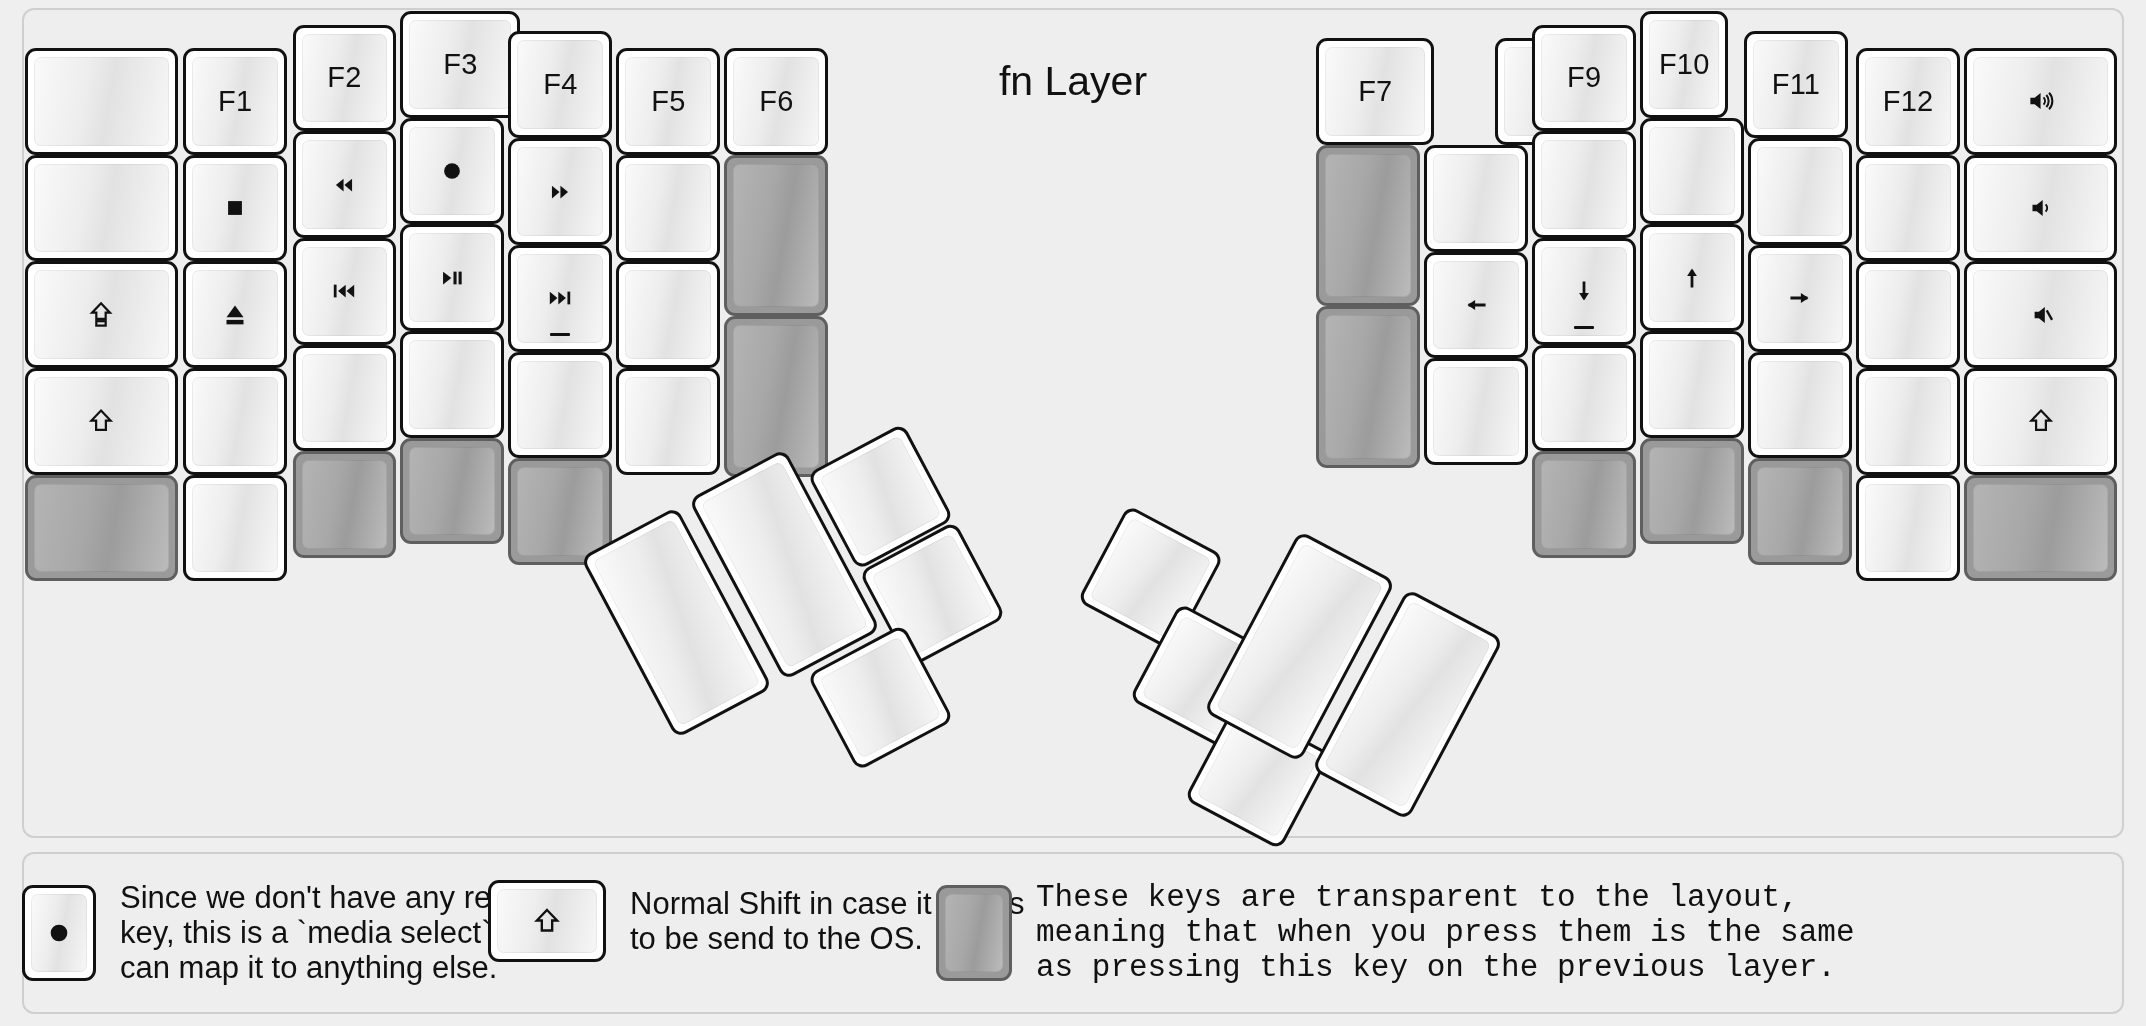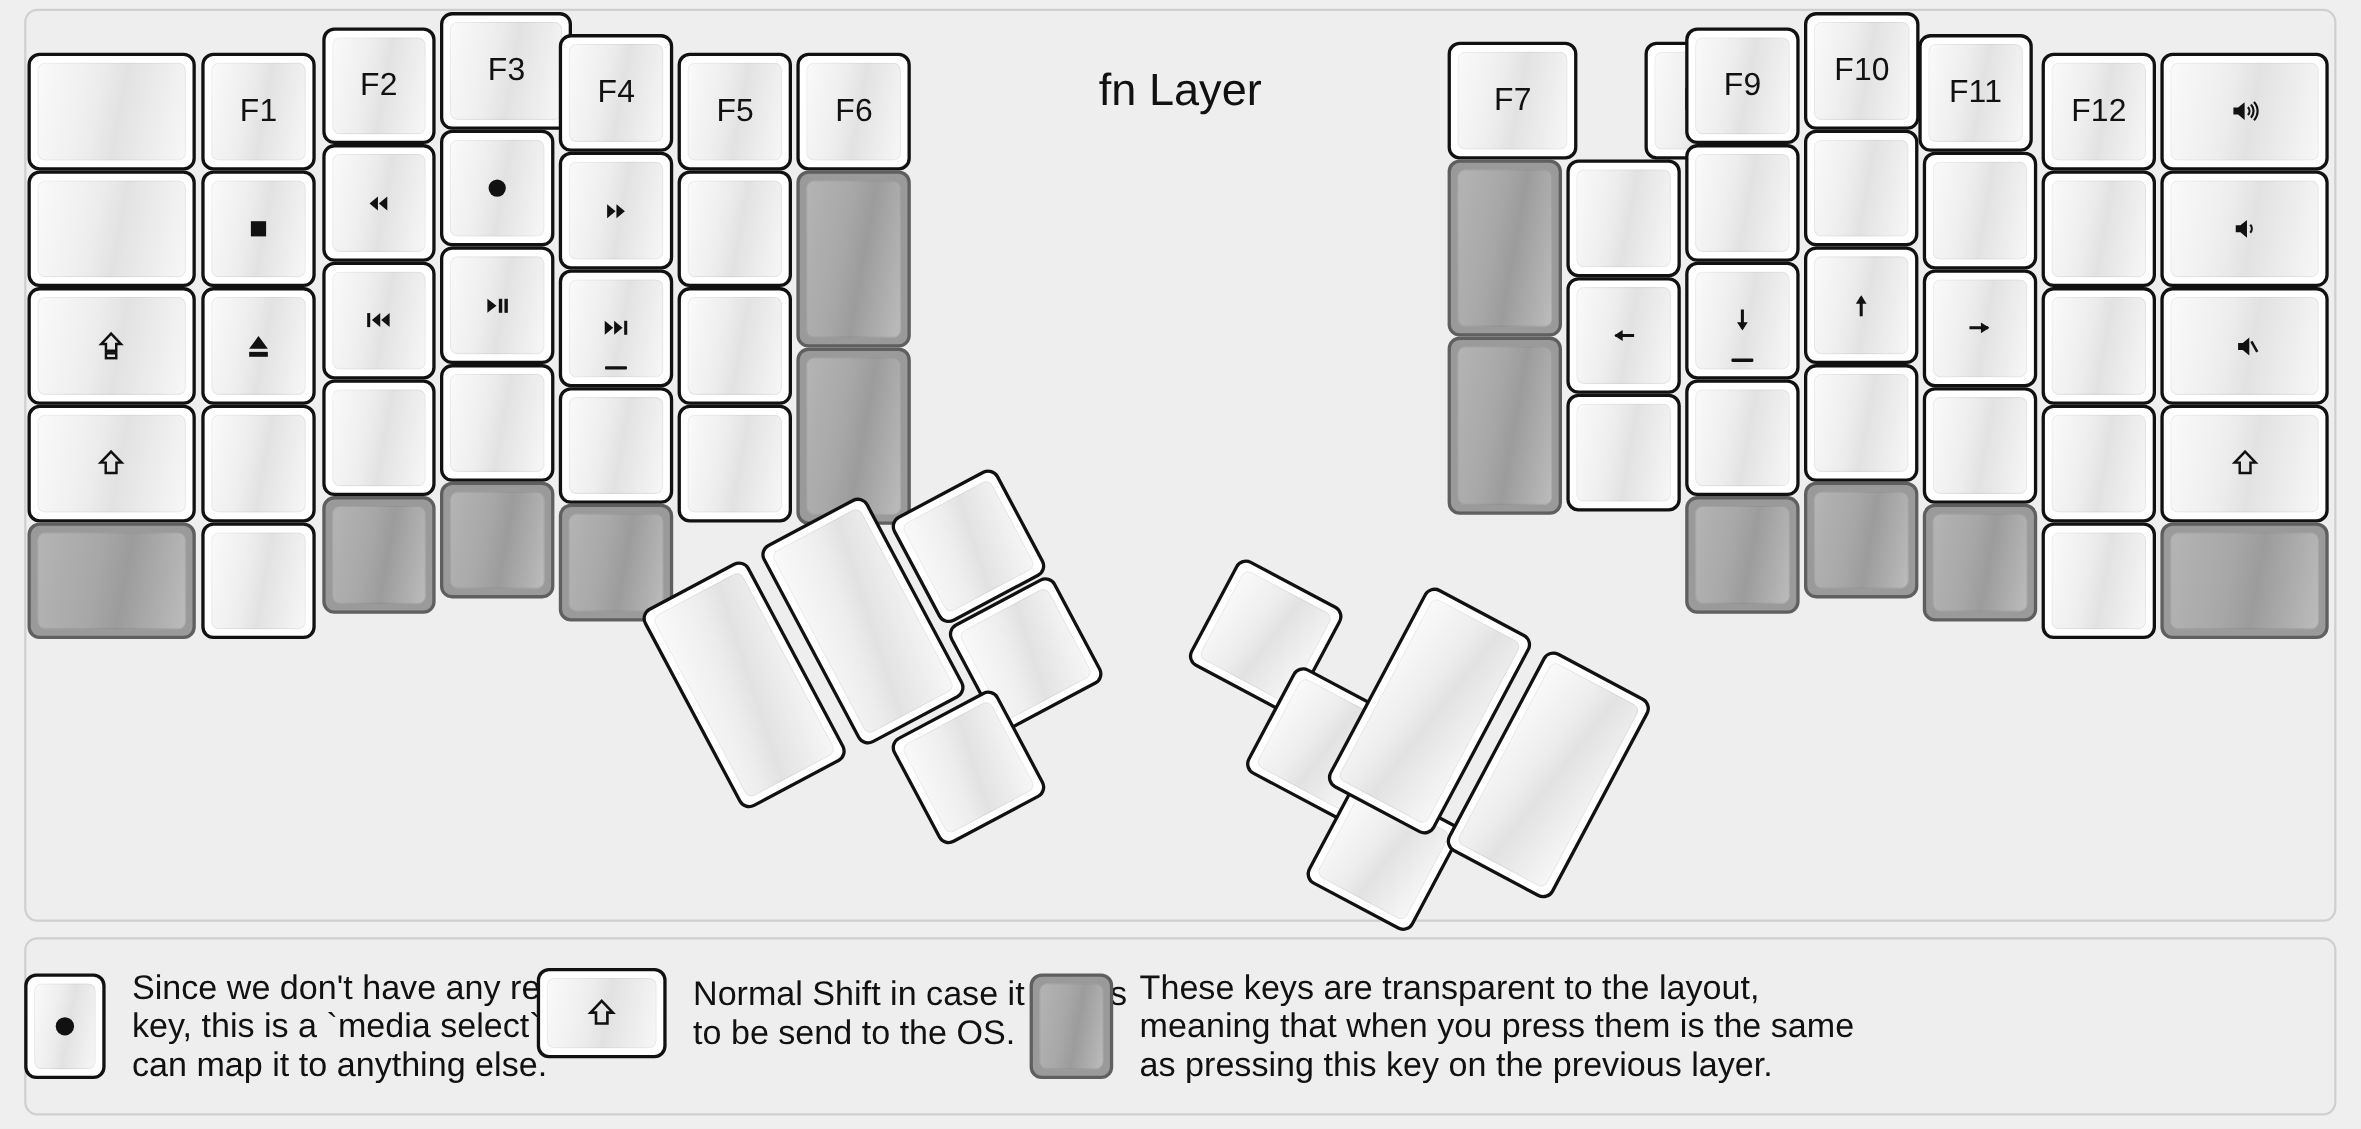--- a/index.html
+++ b/index.html
@@ -340,21 +340,21 @@
           </span>
           <span class="sub"></span>
         </div>
       </div>
       <div class="key" style="left: 1532.27px; top: 344.736px; width: 103.883px; height: 106.704px;">
         <div class="cap"></div>
       </div>
       <div class="key trans" style="left: 1532.27px; top: 451.44px; width: 103.883px; height: 106.704px;">
         <div class="cap"></div>
       </div>
-      <div class="key" style="left: 1640.25px; top: 10.944px; width: 105px; height: 106.704px;">
+      <div class="key" style="left: 1640.25px; top: 10.944px; width: 88px; height: 106.704px;">
         <div class="cap">
           <span class="lbl">F10</span>
         </div>
       </div>
       <div class="key" style="left: 1640.25px; top: 117.648px; width: 103.883px; height: 106.704px;">
         <div class="cap"></div>
       </div>
       <div class="key" style="left: 1640.25px; top: 224.352px; width: 103.883px; height: 106.704px;">
         <div class="cap">
           <span class="glyph">
@@ -508,21 +508,21 @@
             <span class="glyph">
               <svg class="ico" width="36" height="36" viewBox="0 0 32 32" fill="#111" stroke="none">
                 <path d="M16 6.2 L25 15.6 H20.6 V24.4 H11.4 V15.6 H7 Z" fill="none" stroke="#111" stroke-width="2.1" stroke-linejoin="miter"></path>
               </svg>
             </span>
           </div>
         </div>
         <div class="legend-text">Normal Shift in case it needs
 to be send to the OS.</div>
       </div>
-      <div class="legend-item" style="left: 936px;">
+      <div class="legend-item" style="left: 936px; font-family: Liberation Mono, monospace;">
         <div class="legend-key trans" style="width: 76px; height: 96px;">
           <div class="cap"></div>
         </div>
         <div class="legend-text">These keys are transparent to the layout,
 meaning that when you press them is the same
 as pressing this key on the previous layer.</div>
       </div>
     </div>
 
 </div>

